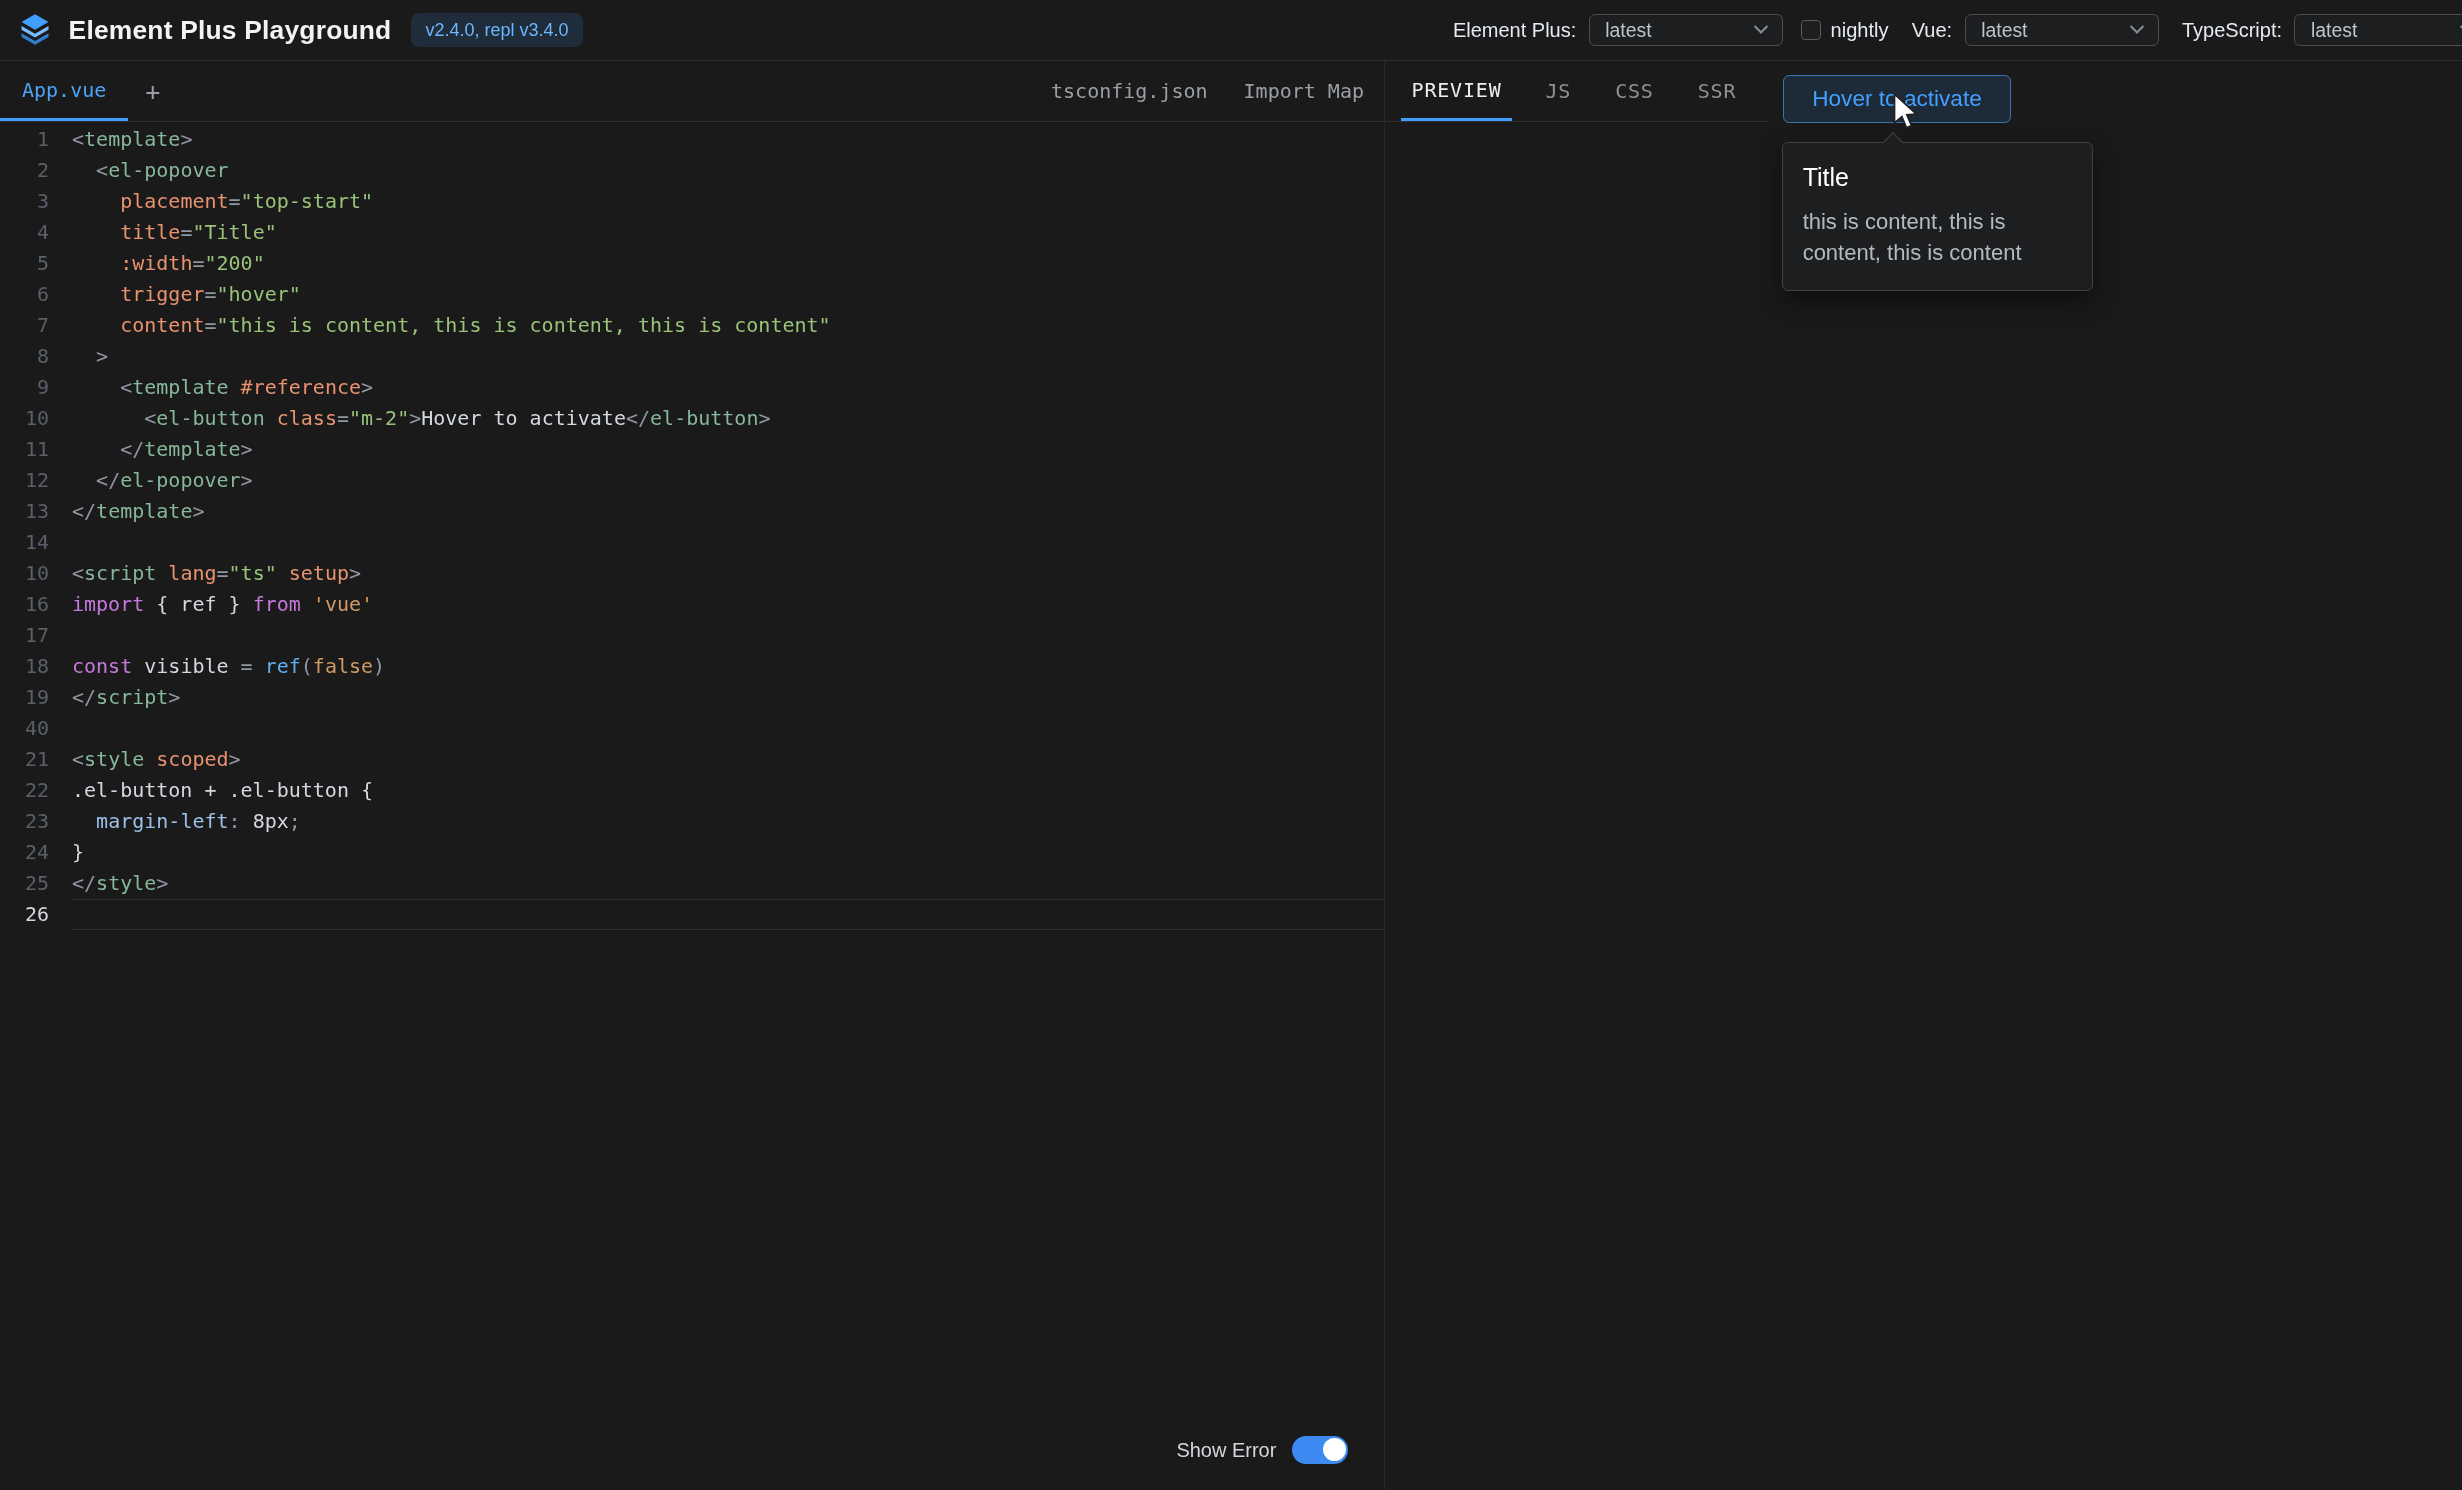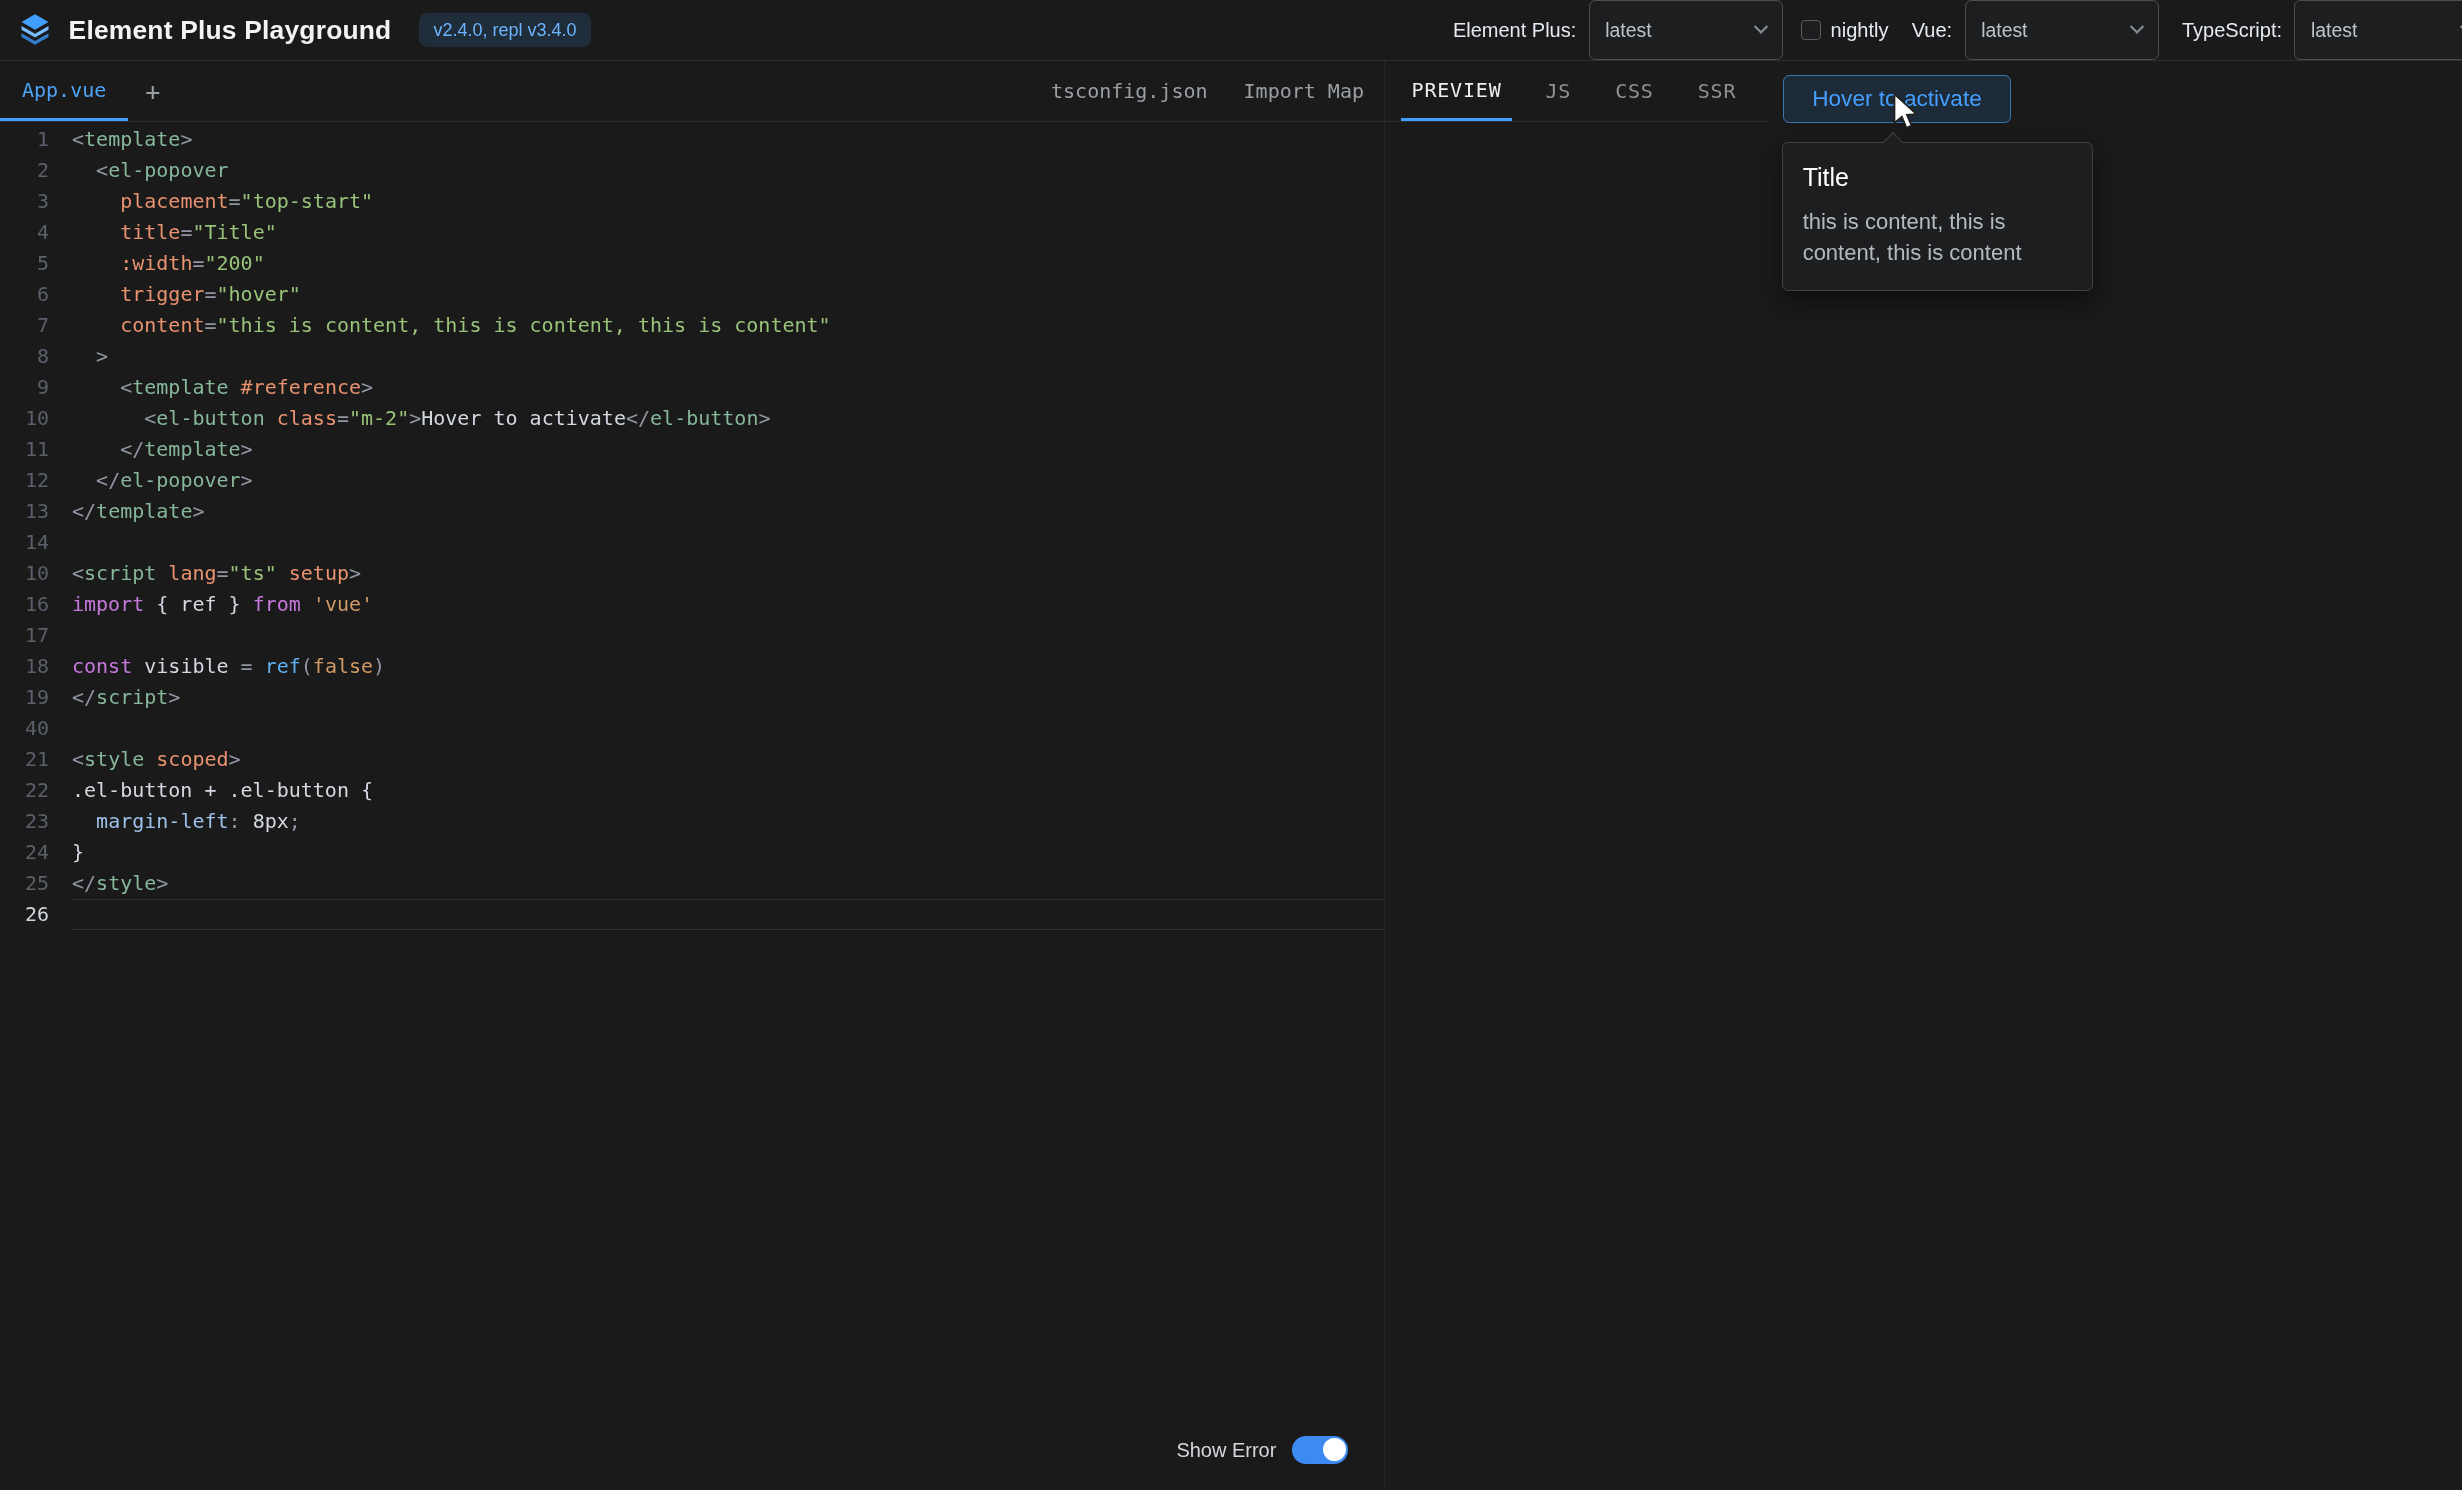--- a/index.html
+++ b/index.html
@@ -17,37 +17,37 @@
     height: 61px; flex: none;
     display: flex; align-items: center;
     padding-left: 17px;
     border-bottom: 0.8px solid #2e2e2e;
     overflow: hidden;
     background: #1a1a1a;
   }
   .logo { display: inline-flex; margin-right: 15.6px; }
   .app-title { font-size: 26.4px; font-weight: 700; color: #f2f3f5; letter-spacing: 0.2px; }
   .badge {
-    margin-left: 28px;
+    margin-left: 20px;
     background: rgba(64,158,255,0.14);
     color: #6cb5ff;
     font-size: 18px;
     padding: 6.2px 14px;
     border-radius: 7.8px;
     white-space: nowrap;
   }
   .header-right {
     margin-left: auto;
     display: flex; align-items: center;
     gap: 12.4px;
     white-space: nowrap;
   }
   .hlabel { font-size: 20px; color: #e5eaf3; margin-left: 11px; }
   .select {
-    width: 194px; height: 60px;
+    width: 194px; height: 32px;
     border: 0.8px solid #4c4d4f; border-radius: 6.2px;
     background: #1d1e1f;
     display: flex; align-items: center; justify-content: space-between;
     padding: 0 15.6px;
     font-size: 19.4px; color: #bfc4cc;
     cursor: pointer;
   }
   .select.clipped { margin-right: -26.4px; }
   .chev {
     width: 10px; height: 10px;

